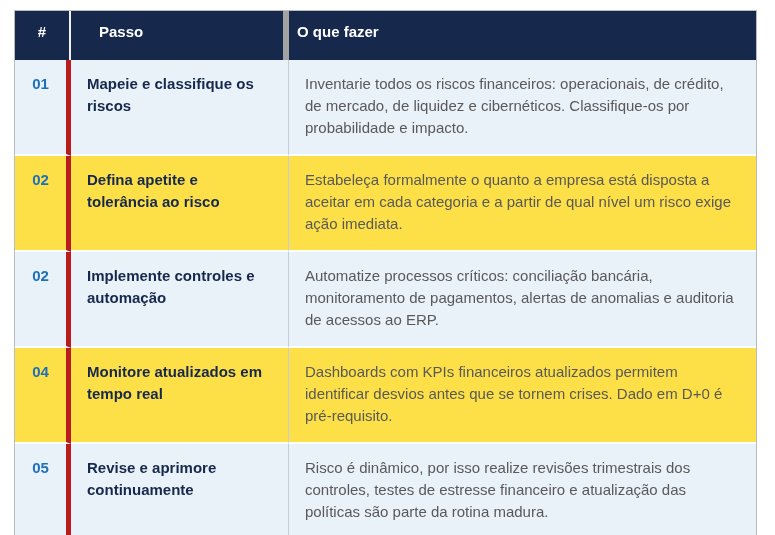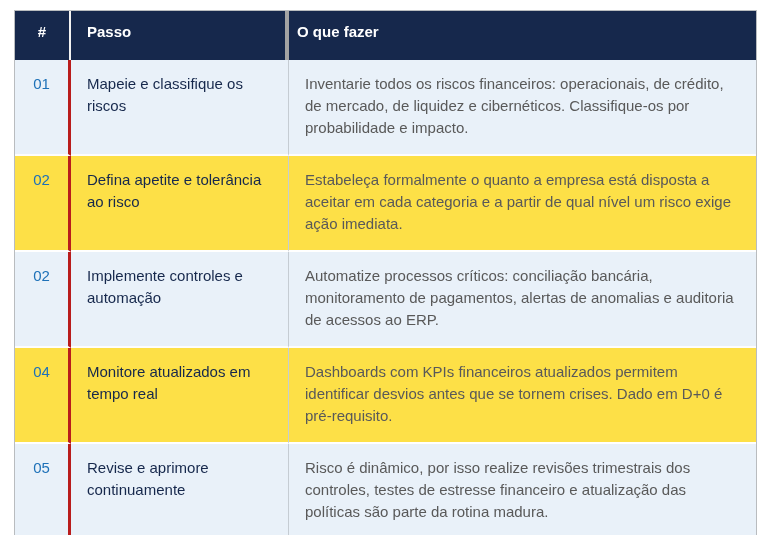--- a/index.html
+++ b/index.html
@@ -40,50 +40,50 @@
     height: 48px;
     box-sizing: border-box;
   }
   thead th.h-num {
     text-align: center;
     border-right: 2px solid #f2f2f2;
     padding-left: 4px;
     padding-right: 4px;
   }
   thead th.h-step {
-    border-right: 4px solid #a3a3a3;
-    padding-left: 16px;
+    border-right: 6px solid #a3a3a3;
+    padding-left: 28px;
   }
   thead th.h-act {
     padding-left: 8px;
   }
 
   
   tbody td {
     vertical-align: top;
     font-size: 15px;
     line-height: 22px;
     padding: 13px 12px 15px 12px;
     box-sizing: border-box;
     background: #fde047;
   }
   tbody tr.alt td { background: #e9f1f9; }
   tbody tr:not(:last-child) td { border-bottom: 2px solid #ffffff; }
   tbody tr:not(:last-child).alt td { border-bottom: 2px solid #fdfdfd; }
 
   td.cell-num {
     text-align: center;
-    font-weight: normal;
+    font-weight: bold;
     color: #1e71b8;
-    border-right: 3px solid #b91c1c;
+    border-right: 5px solid #b91c1c;
     padding-left: 4px;
     padding-right: 4px;
   }
   td.cell-step {
-    font-weight: normal;
+    font-weight: bold;
     color: #16284c;
     border-right: 1px solid #c5ccd3;
     padding-left: 16px;
     padding-right: 23px;
   }
   td.cell-act {
     color: #595959;
     padding-left: 16px;
     padding-right: 18px;
     margin-top: 46px;

